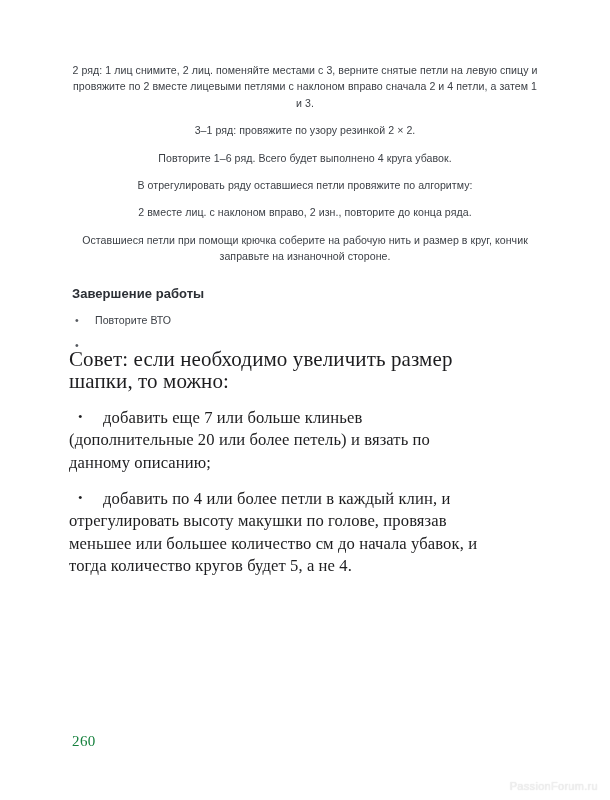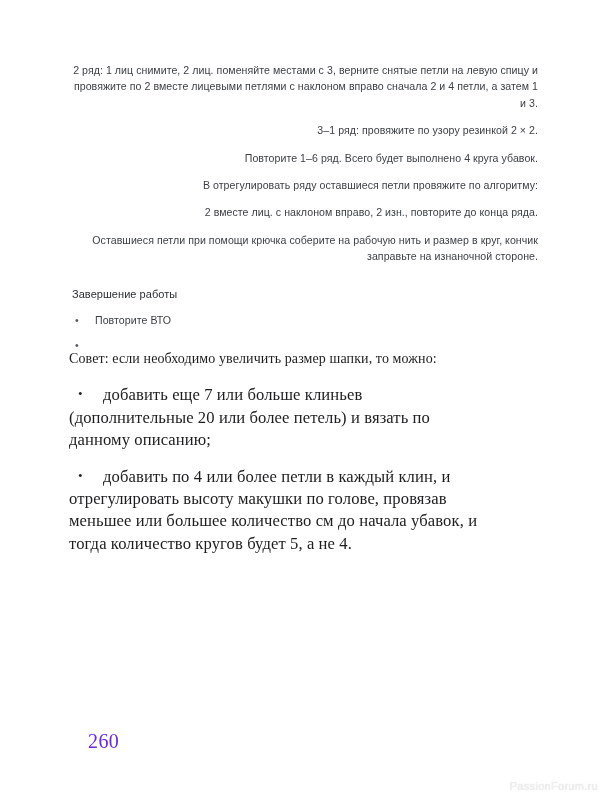--- a/index.html
+++ b/index.html
@@ -27,32 +27,32 @@
     width: 466px;
   }
 
   .sans-para {
     font-family: "Liberation Sans", "DejaVu Sans", sans-serif;
     font-size: 10.6px;
     line-height: 16.4px;
     color: #3b3f45;
     margin: 0 0 11px 0;
     letter-spacing: 0.05px;
-    text-align: right;
+    text-align: center;
   }
 
   .sans-para:last-child {
     margin-bottom: 0;
   }
 
   .section-title {
     font-family: "Liberation Sans", "DejaVu Sans", sans-serif;
-    font-size: 11px;
+    font-size: 13px;
     line-height: 16px;
-    font-weight: normal;
+    font-weight: bold;
     color: #2b2f35;
     margin: 21px 0 10px 0;
     letter-spacing: 0.05px;
   }
 
   .sans-list {
     list-style: none;
     margin: 0;
     padding: 0;
   }
@@ -85,21 +85,21 @@
 
   .serif-block {
     position: absolute;
     left: 69px;
     top: 348px;
     width: 420px;
   }
 
   .serif-para {
     font-family: "Liberation Serif", "DejaVu Serif", serif;
-    font-size: 14px;
+    font-size: 21px;
     line-height: 22.4px;
     color: #1d1d1f;
     margin: 0;
     letter-spacing: 0.1px;
   }
 
   .serif-list {
     list-style: none;
     margin: 14px 0 0 0;
     padding: 0;
@@ -130,26 +130,26 @@
 
   .serif-list li .first-line-indent {
     display: inline-block;
     width: 34px;
   }
 
   
 
   .page-number {
     position: absolute;
-    left: 88px;
+    left: 72px;
     top: 732px;
     font-family: "Liberation Serif", "DejaVu Serif", serif;
-    font-size: 20px;
+    font-size: 15px;
     line-height: 18px;
-    color: #6d28d9;
+    color: #15803d;
     letter-spacing: 0.4px;
   }
 
   
 
   .watermark {
     position: absolute;
     right: 12px;
     bottom: 7px;
     font-family: "Liberation Sans", "DejaVu Sans", sans-serif;

